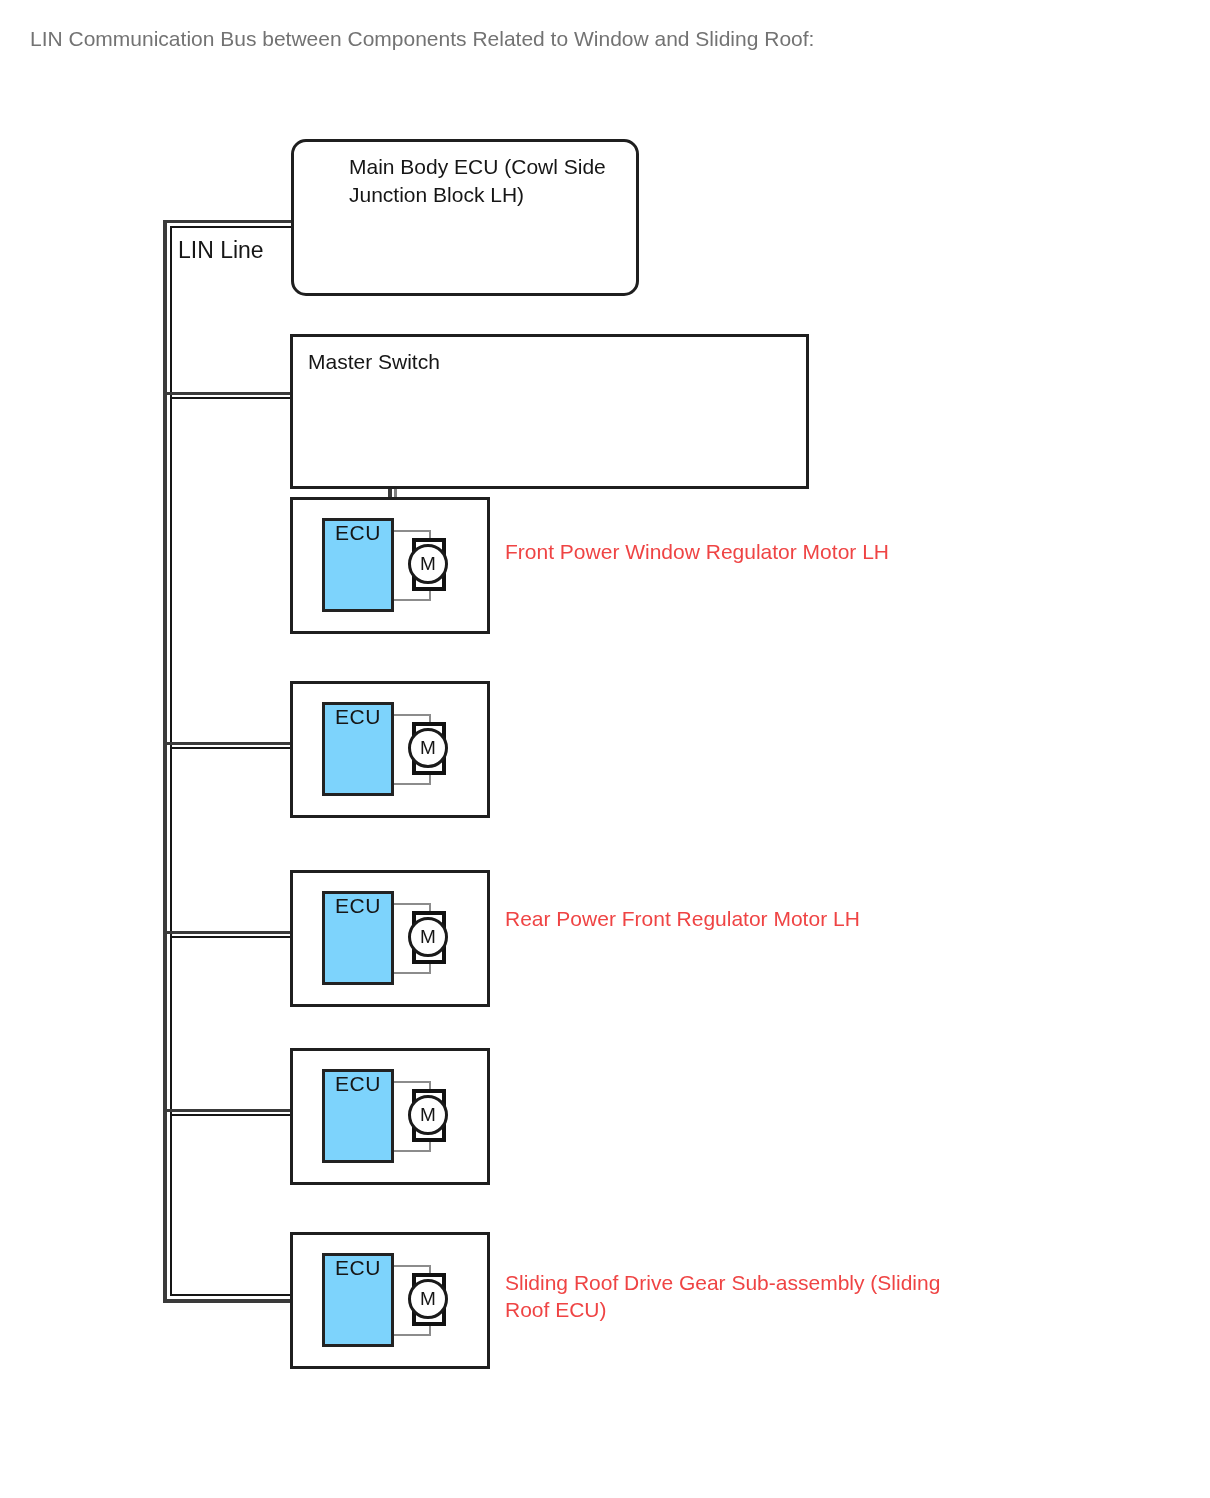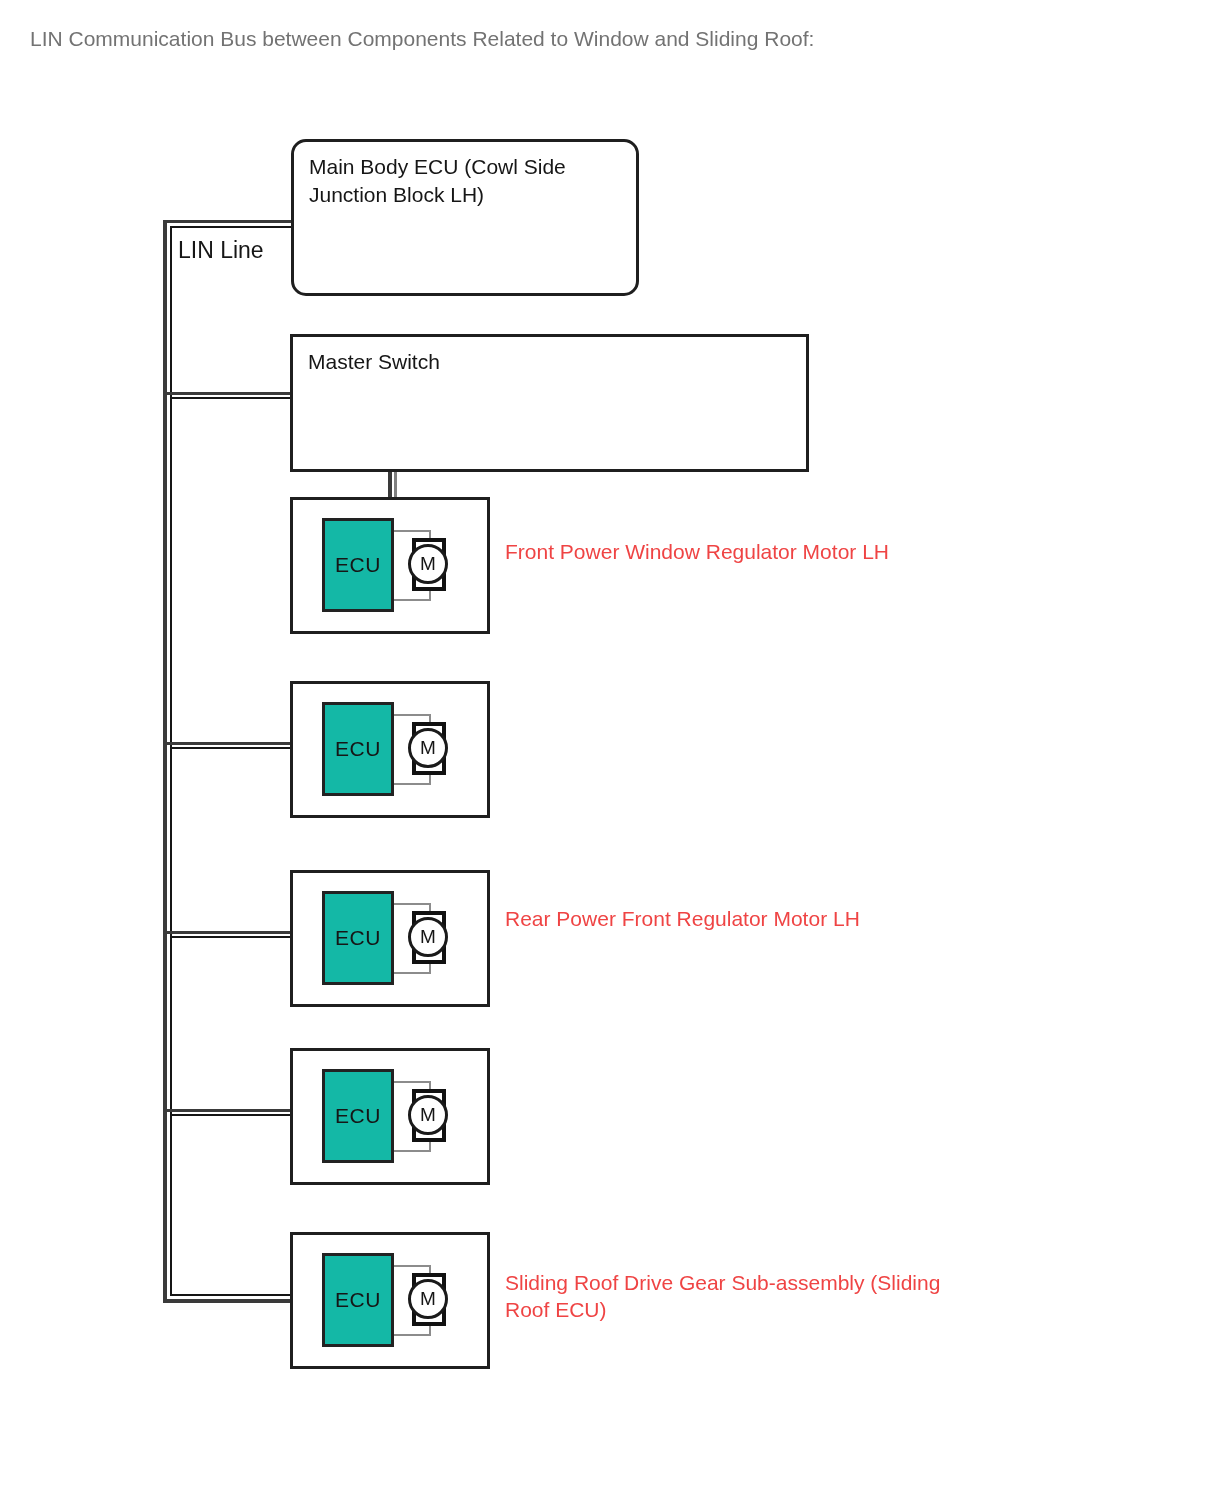--- a/index.html
+++ b/index.html
@@ -63,23 +63,22 @@
     background: #ffffff;
   }
   .ecu-rect {
     position: absolute;
     left: 29px;
     top: 18px;
     width: 72px;
     height: 94px;
     border: 3px solid #222222;
     box-sizing: border-box;
-    background: #14b8a6;
+    background: #7dd3fc;
     display: flex;
-    align-items: center;
     justify-content: center;
     font-size: 21px;
     letter-spacing: 0.5px;
     color: #161616;
     z-index: 1;
   }
   .wire {
     position: absolute;
     background: #8c8c8c;
     z-index: 0;
@@ -159,24 +158,24 @@
 
   <div class="ln thin" style="left:170px; top:1294px; width:121px; height:2px;"></div>
   <div class="ln" style="left:163px; top:1299px; width:128px; height:4px;"></div>
 
   <div class="ln" style="left:388px; top:460px; width:4px; height:37px;"></div>
   <div class="ln gray" style="left:394px; top:460px; width:3px; height:37px;"></div>
 
   <div class="lin-label">LIN Line</div>
 
   <div class="node rounded" style="left:291px; top:139px; width:348px; height:157px;">
-    <span class="node-text" style="width:310px;">Main Body ECU (Cowl Side Junction Block LH)</span>
-  </div>
-
-  <div class="node" style="left:290px; top:334px; width:519px; height:138px;">
+    <span class="node-text" style="width:310px;margin-left:40px;">Main Body ECU (Cowl Side Junction Block LH)</span>
+  </div>
+
+  <div class="node" style="left:290px; top:334px; width:519px; height:155px;">
     <span class="node-text">Master Switch</span>
   </div>
 
   <div class="comp" style="top:497px;">
     <div class="wire w-top"></div>
     <div class="wire w-bottom"></div>
     <div class="wire w-right"></div>
     <div class="ecu-rect">
       <span>ECU</span>
     </div>

